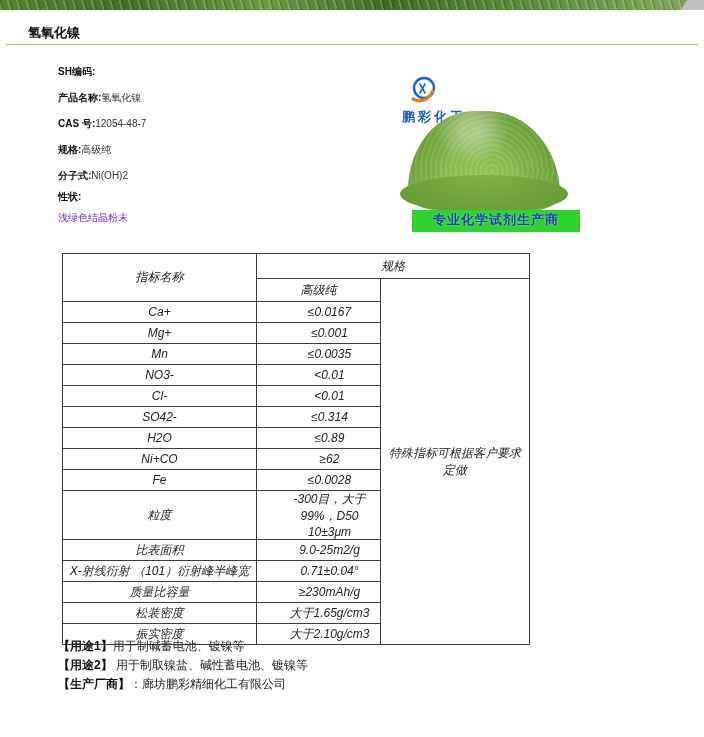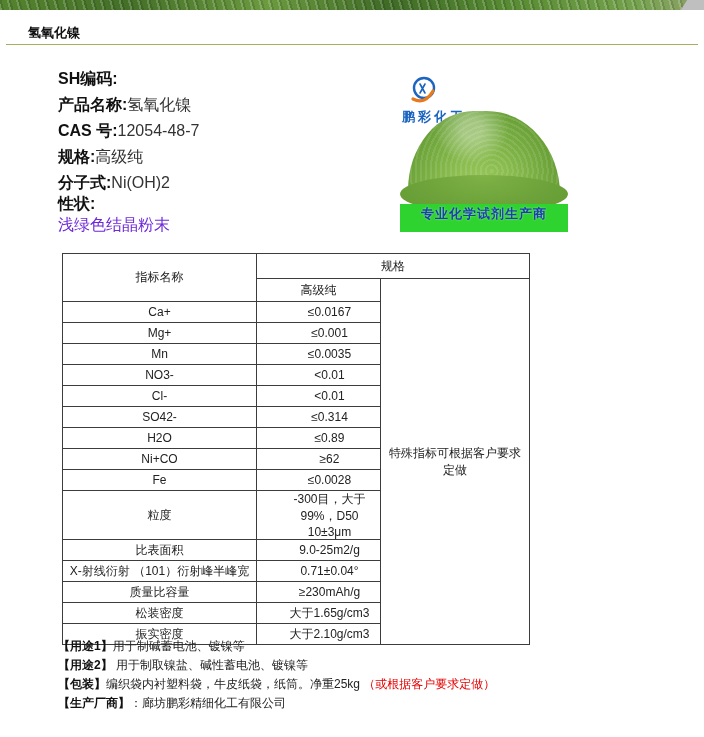--- a/index.html
+++ b/index.html
@@ -11,48 +11,48 @@
     background-image:
       repeating-linear-gradient(75deg, rgba(255,255,255,.18) 0 2px, rgba(0,0,0,.12) 2px 4px, transparent 4px 9px),
       linear-gradient(90deg,#55842f,#436f27 18%,#6b9a3f 38%,#3f6b26 55%,#578a32 72%,#74a24c 90%,#86a160 97%);}
   .grass-strip::after{content:"";position:absolute;right:-6px;top:0;width:26px;height:10px;
     background:#bfbfbf;transform:skewX(-32deg);}
 
   .page-title{position:absolute;left:28px;top:24px;font-size:13px;font-weight:bold;color:#111;}
   .title-rule{position:absolute;left:6px;right:6px;top:44px;border-top:1px solid var(--divider-olive,#abac5c);}
 
   
-  .info-block{position:absolute;left:58px;top:70px;font-size:16px;line-height:17px;}
+  .info-block{position:absolute;left:58px;top:63px;font-size:10px;line-height:17px;}
   .info-line{margin-bottom:9px;white-space:pre;}
   .info-line .lbl{font-weight:bold;color:#111;}
   .info-line .val{color:#333;}
   .info-line.tight{margin-bottom:4px;}
   .info-line.gray .val{color:#6d28d9;}
 
   
   .product-image{position:absolute;left:400px;top:72px;width:168px;height:160px;background:#fff;}
   .logo{position:absolute;left:6px;top:2px;}
   .logo-text{position:absolute;left:2px;top:36px;font-size:13px;font-weight:bold;
     color:var(--logo-blue,#1b64c0);letter-spacing:3px;white-space:nowrap;}
   .powder{position:absolute;left:8px;bottom:21px;width:152px;height:100px;
     background:
       radial-gradient(ellipse at 42% 18%, rgba(255,255,255,.35) 0 8%, transparent 30%),
       repeating-radial-gradient(circle at 55% 60%, rgba(255,255,255,.10) 0 2px, transparent 2px 5px),
       radial-gradient(ellipse at 48% 90%, #a4d066 0%, #85b84b 40%, #6ba238 70%, #5b9030 100%);
     border-radius:52% 58% 24% 28% / 95% 100% 20% 22%;}
   .powder::before{content:"";position:absolute;left:-8px;bottom:-2px;width:168px;height:38px;
     background:radial-gradient(ellipse at 50% 0%, #7fb247 0%, #6da33a 55%, #639a33 100%);
     border-radius:50%;}
-  .image-banner{position:absolute;left:0;bottom:0;width:168px;height:28px;line-height:20px;
+  .image-banner{position:absolute;left:12px;bottom:0;width:168px;height:22px;line-height:20px;
     background:var(--banner-green,#2fd32f);color:#1a3fb0;font-size:13px;font-weight:bold;
     text-align:center;letter-spacing:1px;text-shadow:0 0 2px rgba(255,255,255,.55);}
 
   
   .spec-table{position:absolute;left:62px;top:253px;border-collapse:collapse;table-layout:fixed;width:467px;
-    font-size:12px;color:#222;}
+    font-size:12px;color:#222;font-style:italic;}
   .spec-table td{border:1px solid #3c3c3c;text-align:center;vertical-align:middle;height:20px;
     padding:0 3px;font-weight:normal;}
   .spec-table td.hdr1{height:24px;}
   .spec-table td.hdr2{height:22px;}
   .spec-table td.val{white-space:pre-line;padding-left:25px;}
   .spec-table td.special{font-weight:normal;}
 
   
   .notes{position:absolute;left:58px;top:640px;font-size:12px;line-height:13px;color:#222;}
   .note-line{margin-bottom:6px;white-space:pre-wrap;}
@@ -167,17 +167,16 @@
         <tr>
           <td>振实密度</td>
           <td class="val">大于2.10g/cm3</td>
         </tr>
       </tbody>
   </table>
 
   <div class="notes">
     <div class="note-line"><span class="nlbl">【用途1】</span><span>用于制碱蓄电池、镀镍等</span><span class="red"></span></div>
     <div class="note-line"><span class="nlbl">【用途2】</span><span> 用于制取镍盐、碱性蓄电池、镀镍等</span><span class="red"></span></div>
-    <div class="note-line"><span class="nlbl">【包装】</span><span>编织袋内衬塑料袋，牛皮纸袋，纸筒。净重25kg </span><span class="red">（或根据客户要求定做）</span></div>
     <div class="note-line"><span class="nlbl">【生产厂商】</span><span>：廊坊鹏彩精细化工有限公司</span><span class="red"></span></div>
   </div>
 
 </div>
 
 </body></html>

